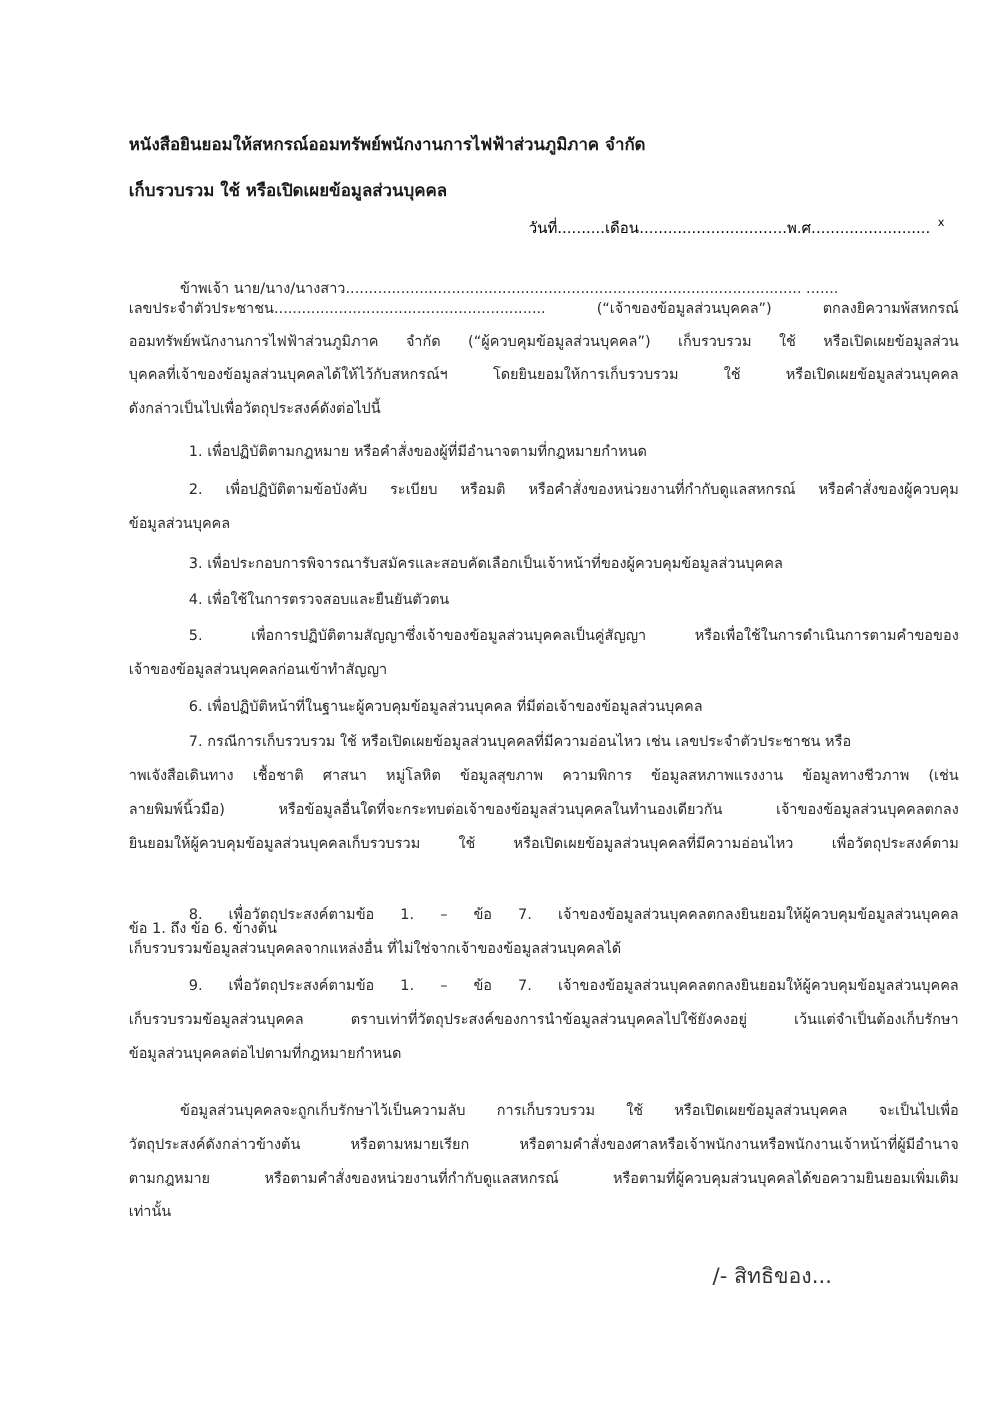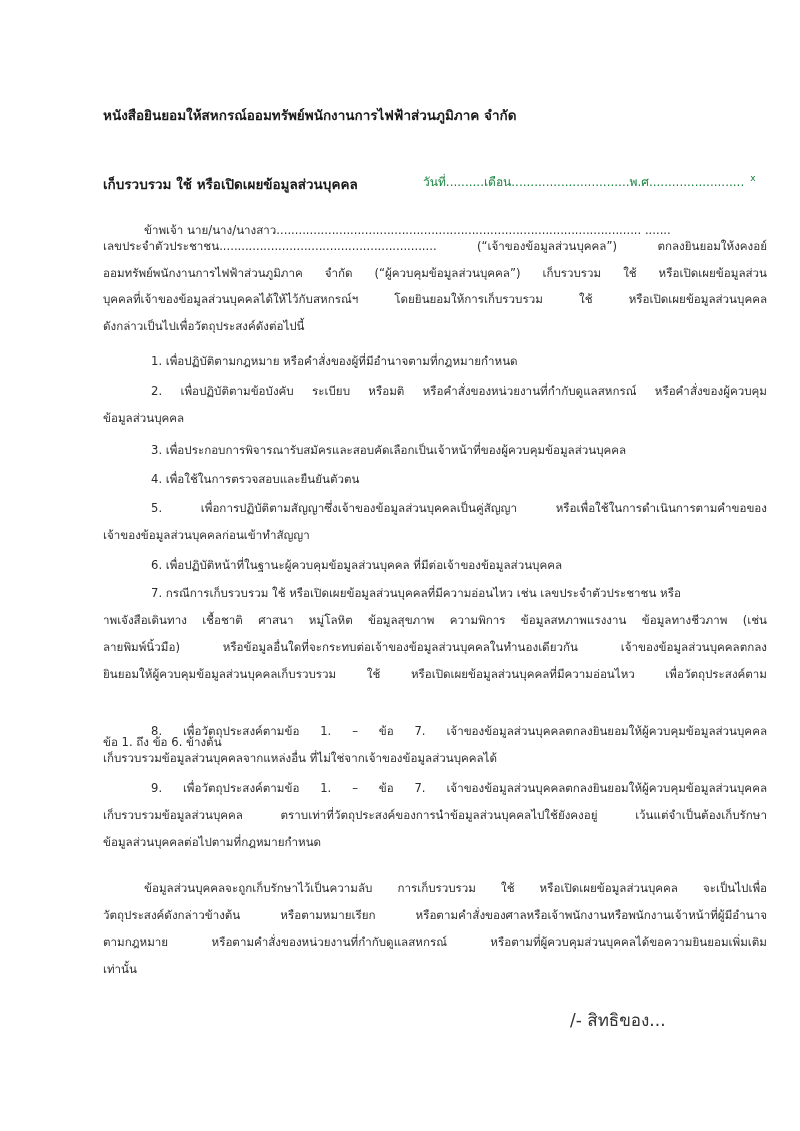--- a/index.html
+++ b/index.html
@@ -6,23 +6,23 @@
   body {
     width: 800px; height: 1131px; position: relative; overflow: hidden;
     font-family: "DejaVu Sans", sans-serif; color: #2a2a2a;
   }
   .page { position: absolute; left: 103px; top: 0; width: 664px; }
   .title {
     position: absolute; left: 0; width: 664px; 
     font-size: 13.5px; font-weight: bold; color: #1a1a1a; white-space: nowrap;
   }
   .t1 { top: 104px; }
-  .t2 { top: 141px; margin-top: 32px; }
+  .t2 { top: 141px; }
   .dateline {
-    position: absolute; left: 320px; top: 172px; font-size: 12px; white-space: nowrap; color: #15803d;
+    position: absolute; left: 320px; top: 172px; font-size: 12px; white-space: nowrap; color: #000000;
   }
   .dateline .x { font-size: 9px; vertical-align: super; margin-left: 6px; }
   .line {
     position: absolute; left: 0; width: 664px; font-size: 11.6px; white-space: nowrap;
     line-height: 16px; color: #2c2c2c;
   }
   .line.justify { text-align: justify; text-align-last: justify; }
   .ind1 { left: 41px; width: 623px; }
   .ind2 { left: 48px; width: 616px; }
   .ul { }
@@ -35,21 +35,21 @@
 
 <div class="page">
   <div class="title t1">หนังสือยินยอมให้สหกรณ์ออมทรัพย์พนักงานการไฟฟ้าส่วนภูมิภาค จำกัด</div>
   <div class="title t2">เก็บรวบรวม ใช้ หรือเปิดเผยข้อมูลส่วนบุคคล</div>
 
   <div class="dateline">
     <span>วันที่..........เดือน...............................พ.ศ.........................</span><span class="x">x</span>
   </div>
 
   <div class="line ind1" style="top:222px">ข้าพเจ้า นาย/นาง/นางสาว...................................................................................................  .......</div>
-  <div class="line justify" style="top:238px">เลขประจำตัวประชาชน........................................................... (“เจ้าของข้อมูลส่วนบุคคล”) ตกลงยินยอมให้งคงอย์</div>
+  <div class="line justify" style="top:238px">เลขประจำตัวประชาชน........................................................... (“เจ้าของข้อมูลส่วนบุคคล”) ตกลงยิความพ้สหกรณ์</div>
   <div class="line justify" style="top:265px">ออมทรัพย์พนักงานการไฟฟ้าส่วนภูมิภาค จำกัด (“ผู้ควบคุมข้อมูลส่วนบุคคล”) เก็บรวบรวม ใช้ หรือเปิดเผยข้อมูลส่วน</div>
   <div class="line justify" style="top:291px">บุคคลที่เจ้าของข้อมูลส่วนบุคคลได้ให้ไว้กับสหกรณ์ฯ โดยยินยอมให้การเก็บรวบรวม ใช้ หรือเปิดเผยข้อมูลส่วนบุคคล</div>
   <div class="line" style="top:318px">ดังกล่าวเป็นไปเพื่อวัตถุประสงค์ดังต่อไปนี้</div>
 
   <div class="line ind2" style="top:353px">1. เพื่อปฏิบัติตามกฎหมาย หรือคำสั่งของผู้ที่มีอำนาจตามที่กฎหมายกำหนด</div>
 
   <div class="line ind2 justify" style="top:383px">2. เพื่อปฏิบัติตามข้อบังคับ ระเบียบ หรือมติ หรือคำสั่งของหน่วยงานที่กำกับดูแลสหกรณ์ หรือคำสั่งของผู้ควบคุม</div>
   <div class="line" style="top:410px">ข้อมูลส่วนบุคคล</div>
 
   <div class="line ind2" style="top:442px">3. เพื่อประกอบการพิจารณารับสมัครและสอบคัดเลือกเป็นเจ้าหน้าที่ของผู้ควบคุมข้อมูลส่วนบุคคล</div>

